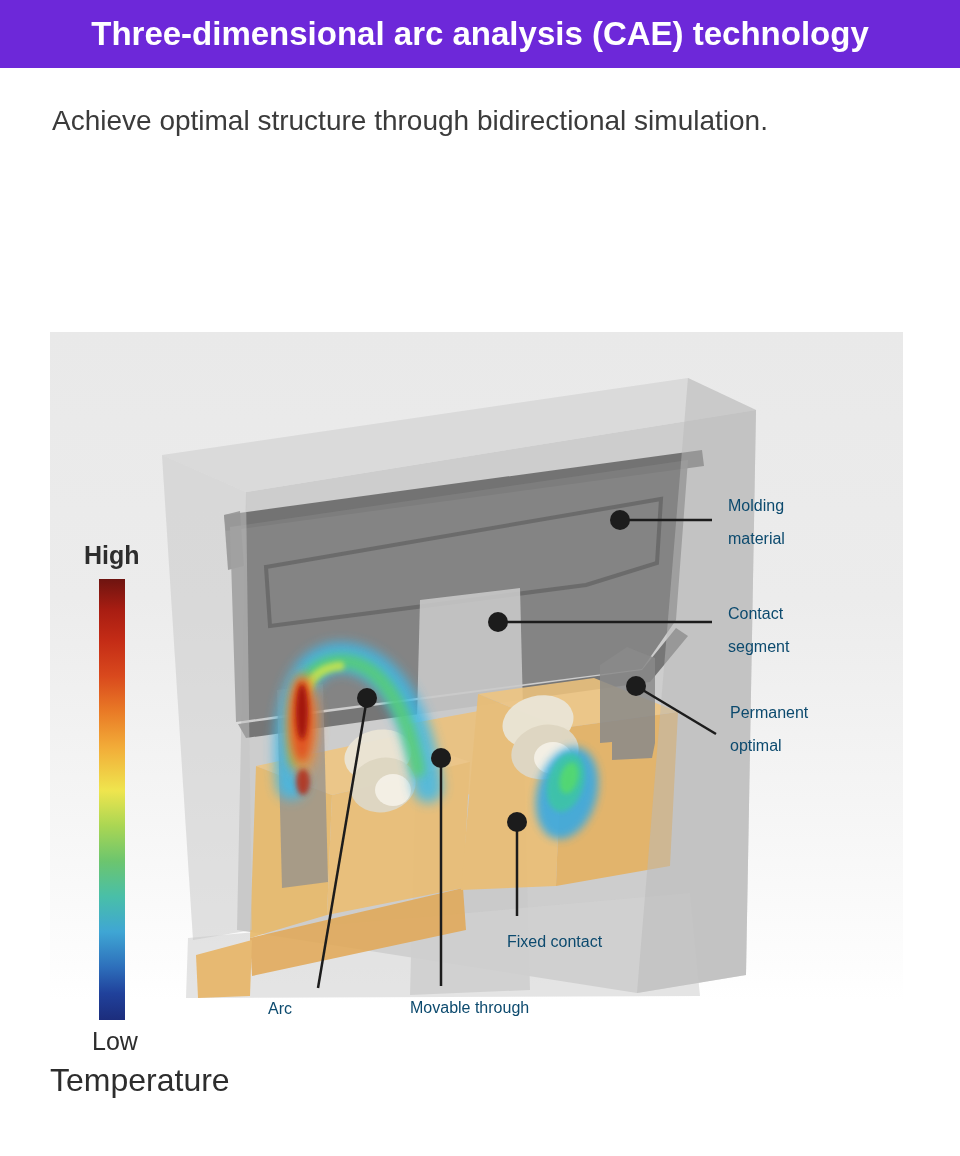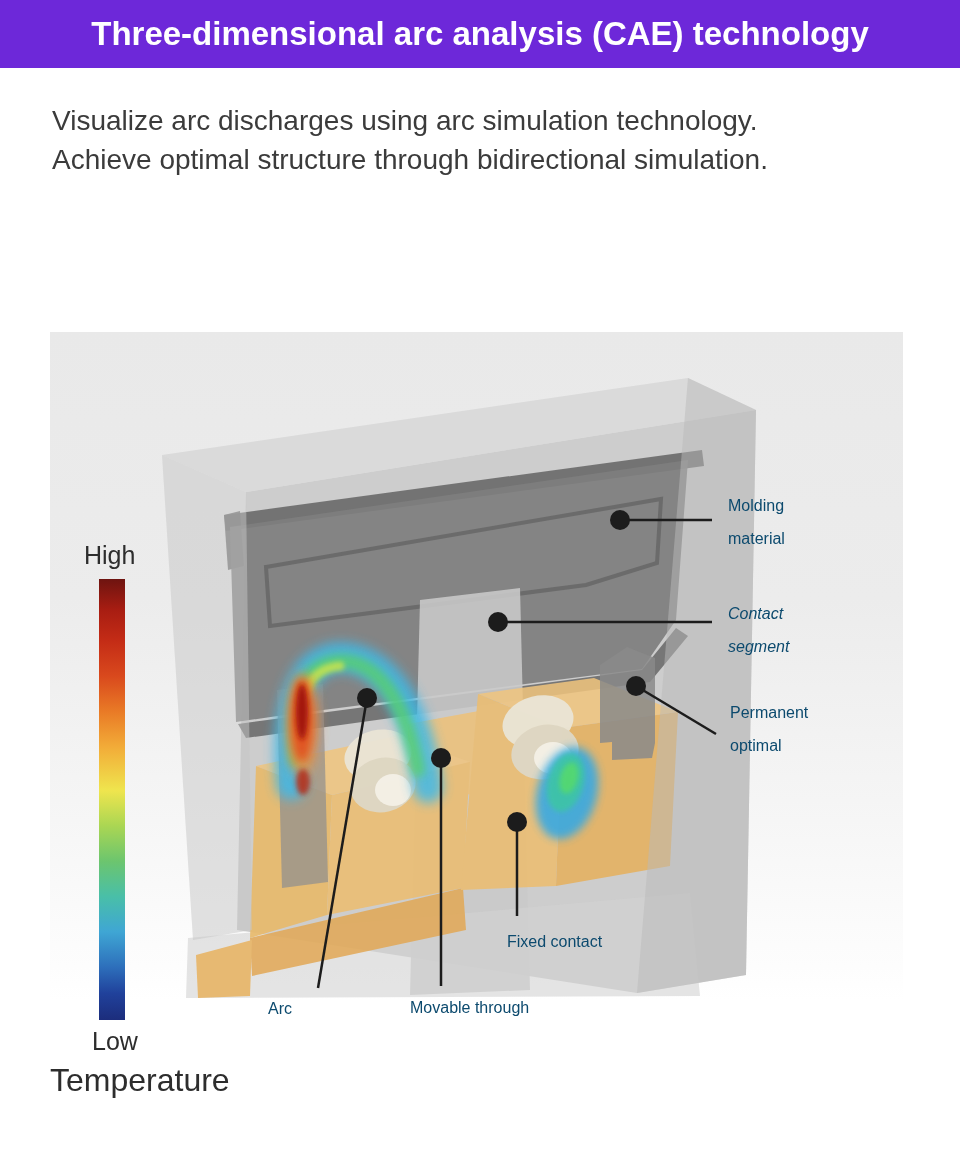--- a/index.html
+++ b/index.html
@@ -35,33 +35,32 @@
     position:absolute;color:#0c4a6e;font-size:16px;line-height:33px;
     white-space:nowrap;
   }
   .fig-label span{display:block;}
   .colorbar{
     position:absolute;left:99px;top:579px;width:26px;height:441px;
   }
   .cb-label{
     position:absolute;color:#2d2d2d;font-size:25px;white-space:nowrap;
   }
-  .cb-high{left:84px;top:541px;}
+  .cb-high{left:84px;top:541px;font-weight:bold;}
   .cb-low{left:92px;top:1027px;}
   .cb-temp{left:50px;top:1062px;font-size:32px;}
 </style>
 </head>
 <body>
 
 <div class="header-bar">
   <div class="header-title">Three-dimensional arc analysis (CAE) technology</div>
 </div>
 
 <div class="intro">
-  <span>Visualize arc discharges using arc simulation technology.</span>
   <span>Achieve optimal structure through bidirectional simulation.</span>
 </div>
 
 <div class="figure">
   <div class="figure-bg"></div>
 </div>
 
 <svg class="model-svg" viewBox="0 0 960 1156">
   <defs>
     <filter id="b2" x="-60%" y="-60%" width="220%" height="220%">
@@ -157,21 +156,21 @@
 
 <div class="colorbar" style="background:linear-gradient(180deg,#6e1410 0%,#a81d12 7%,#c42c16 14%,#d9491d 22%,#e97a26 30%,#f2ab38 38%,#efe54e 48%,#aad653 56%,#6cc56e 64%,#49bfa8 72%,#3fa6d4 80%,#2d6fbb 88%,#20419b 94%,#1c2d7c 100%)"></div>
 <div class="cb-label cb-high">High</div>
 <div class="cb-label cb-low">Low</div>
 <div class="cb-label cb-temp">Temperature</div>
 
 <div class="fig-label" style="left:728px;top:489px;">
   <span>Molding</span>
   <span>material</span>
 </div>
-<div class="fig-label" style="left:728px;top:597px;font-style:italic;">
+<div class="fig-label" style="left:728px;top:597px;">
   <span>Contact</span>
   <span>segment</span>
 </div>
 <div class="fig-label" style="left:730px;top:696px;">
   <span>Permanent</span>
   <span>optimal</span>
 </div>
 <div class="fig-label" style="left:507px;top:925px;">
   <span>Fixed contact</span>
 </div>

